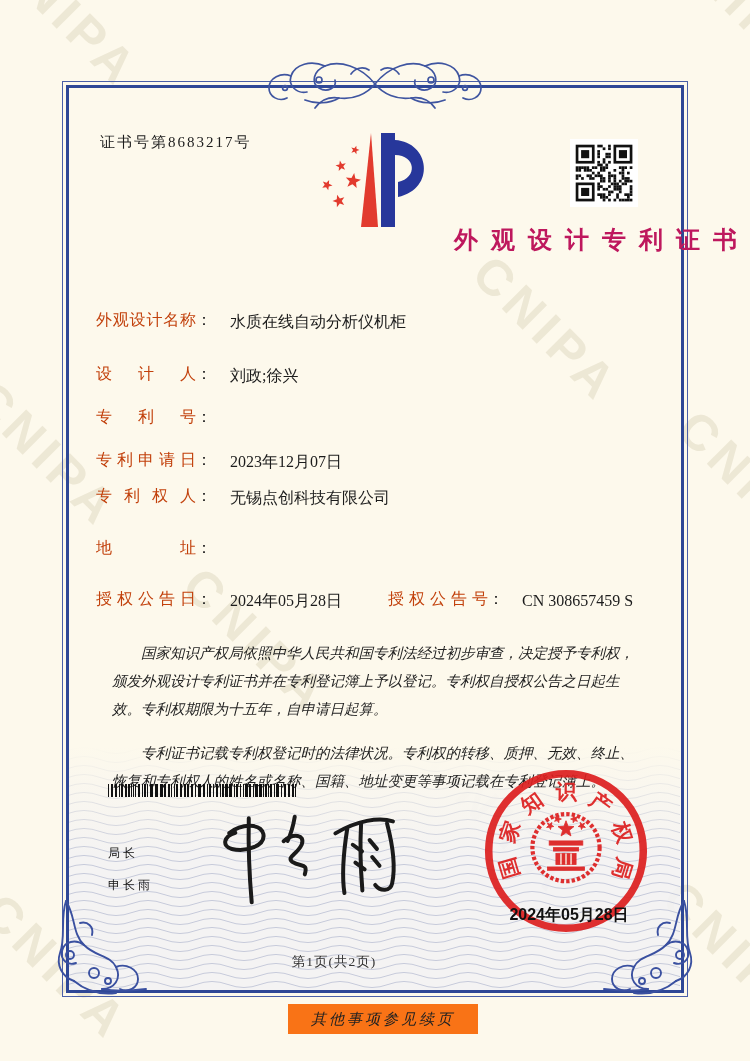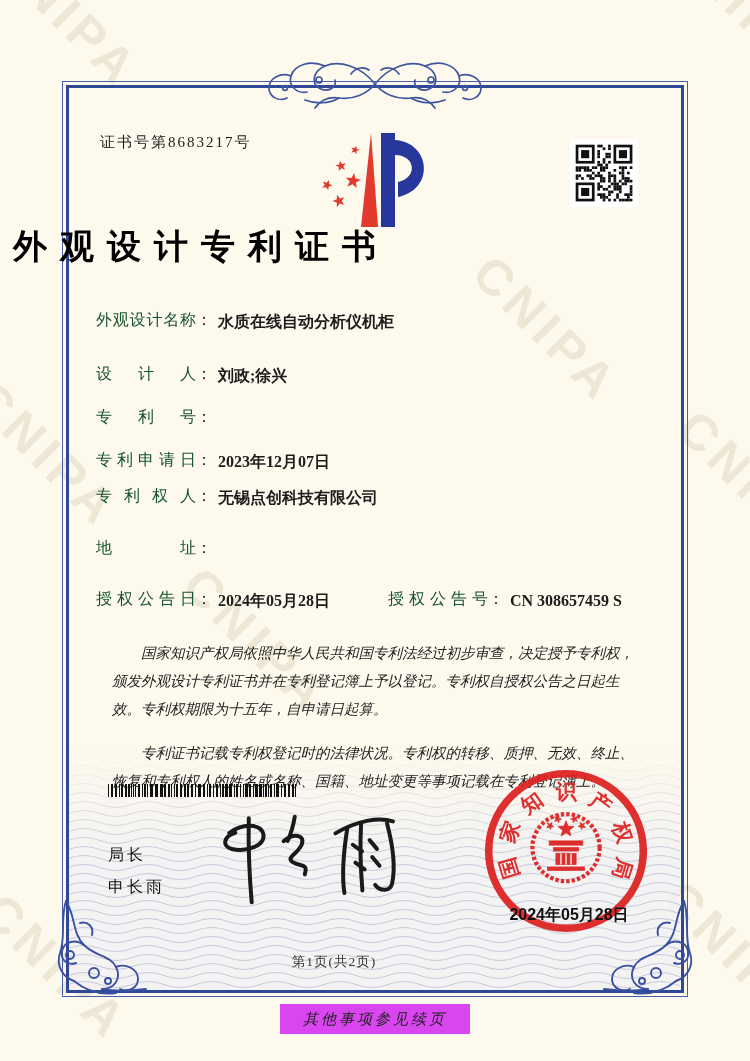--- a/index.html
+++ b/index.html
@@ -24,51 +24,51 @@
   
   .waves{position:absolute; left:68px; top:746px; width:612px; height:245px;}
   .wave-fade{position:absolute; left:68px; top:746px; width:612px; height:110px;
     background:linear-gradient(#fdf9ec, rgba(253,249,236,0));}
   
   .orn{position:absolute;}
   
   .cert-no{position:absolute; left:100px; top:133px; font-size:15px; letter-spacing:2px;}
   .logo{position:absolute; left:314px; top:129px;}
   .qr{position:absolute; left:570px; top:139px; width:68px; height:68px; background:#fff;}
-  .title{position:absolute; left:0; top:224px; width:750px; text-align:left;
-    font-size:34px; font-weight:bold; letter-spacing:13px; text-indent:13px; color:#000000;}
+  .title{position:absolute; left:0; top:224px; width:750px; text-align:right;
+    font-size:24px; font-weight:bold; letter-spacing:13px; text-indent:13px; color:#be185d;}
   
   .frow{position:absolute; left:96px; font-size:16px; display:flex; align-items:flex-start;}
   .flabel{display:inline-block; width:100px; text-align:justify; text-align-last:justify;
-    text-justify:inter-character; flex:none; color:#14532d;}
+    text-justify:inter-character; flex:none; color:#c2410c;}
   .fcolon{flex:none; color:#222;}
-  .fvalue{margin-left:6px; line-height:1.55;font-weight:bold;}
+  .fvalue{margin-left:18px; line-height:1.55;}
   .fvalue.addr{width:448px;}
   .frow.grant2{left:388px;}
   
   .paras{position:absolute; left:96px; top:624px; width:562px;
     font-size:14.5px; line-height:1.93; font-style:italic; color:#222;}
   .paras p{margin:16px; text-indent:2em;}
   
   .barcode{position:absolute; left:108px; top:784px;}
   .official{position:absolute; left:108px;
     font-family:"Liberation Sans","DejaVu Sans",sans-serif;
-    font-size:16px; letter-spacing:3px; color:#111;}
+    font-size:12px; letter-spacing:3px; color:#111;}
   .official.role{top:845px;}
   .official.name{top:877px;}
   .signature{position:absolute; left:212px; top:796px;}
   .seal{position:absolute; left:482px; top:767px;}
   .seal-date{position:absolute; left:500px; top:905px; width:138px; text-align:center;
     font-family:"Liberation Sans","DejaVu Sans",sans-serif;
     font-weight:bold; font-size:16px; color:#111;}
   
   .page-num{position:absolute; left:0; top:953px; width:668px; text-align:center;
     font-size:13.5px; color:#333; letter-spacing:1px;}
-  .cont-box{position:absolute; left:280px; top:1004px; width:190px; height:30px;
-    background:#d946ef; display:flex; align-items:center; justify-content:center;
+  .cont-box{position:absolute; left:288px; top:1004px; width:190px; height:30px;
+    background:#f97316; display:flex; align-items:center; justify-content:center;
     font-size:15px; font-style:italic; letter-spacing:3px; color:#222;}
 </style>
 </head>
 <body>
 
 <div class="page">
 
   <div class="wm" style="left:-25px;top:-15px">CNIPA</div>
   <div class="wm" style="left:648px;top:-28px">CNIPA</div>
   <div class="wm" style="left:455px;top:300px">CNIPA</div>

